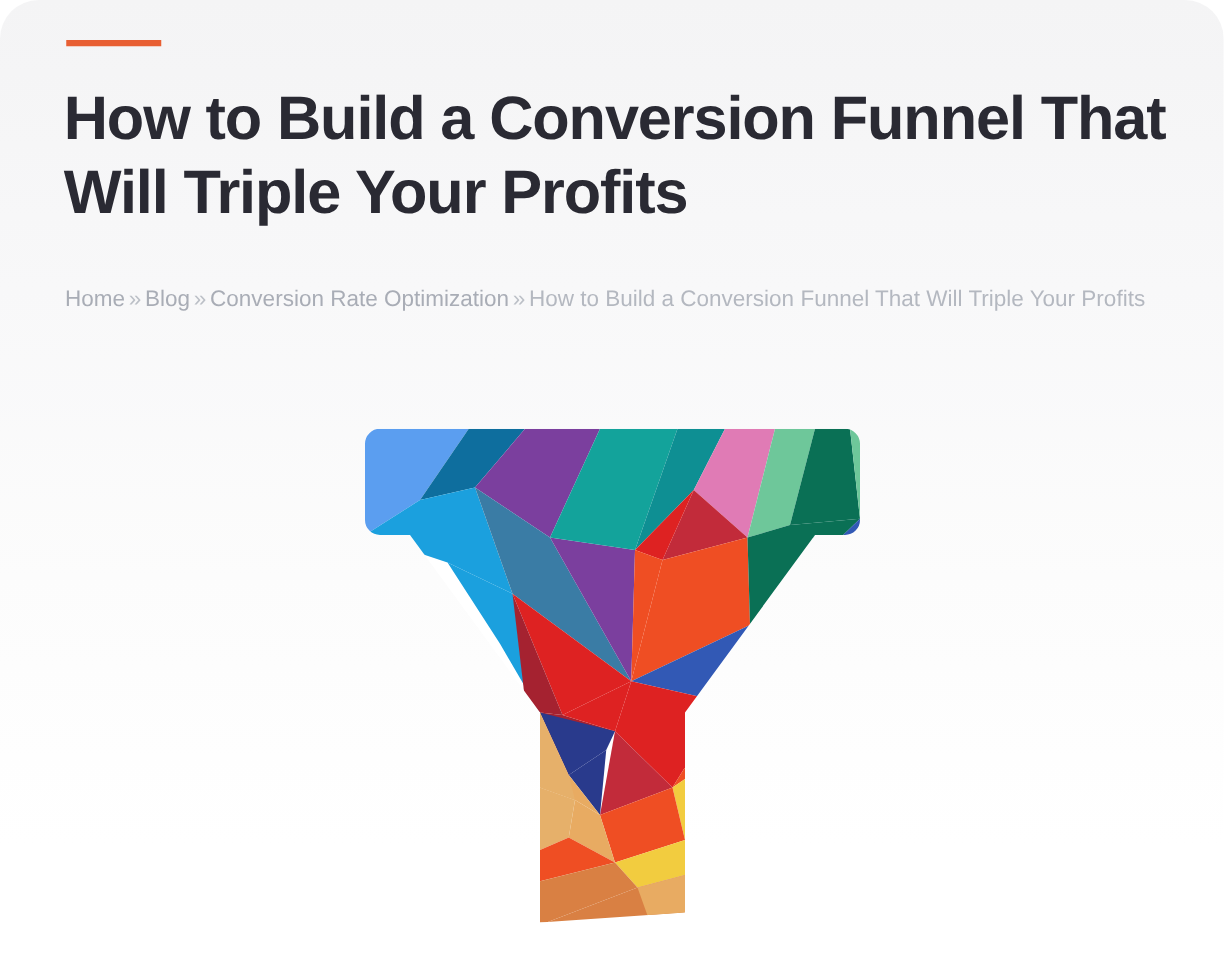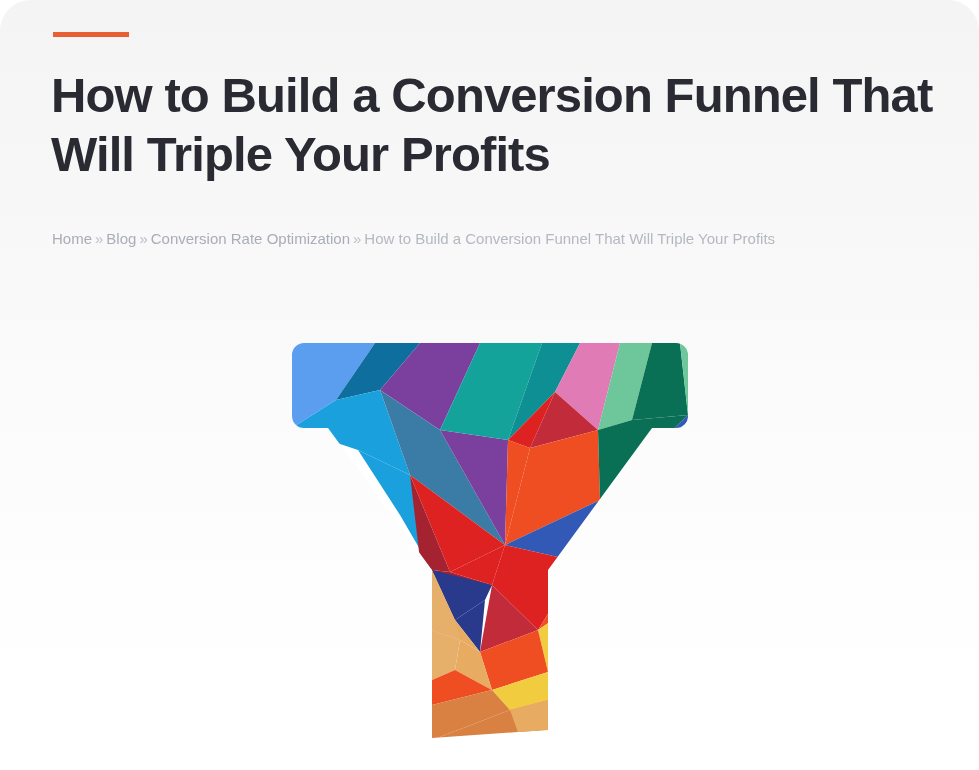--- a/index.html
+++ b/index.html
@@ -40,21 +40,21 @@
     line-height: 59px;
     font-weight: bold;
     letter-spacing: -0.9px;
     color: #2a2a33;
   }
   .breadcrumb {
     position: absolute;
     left: 52px;
     top: 229px;
     font-family: "Liberation Sans", sans-serif;
-    font-size: 15px;
+    font-size: 18px;
     line-height: 20px;
     color: #a9adb6;
     white-space: nowrap;
     text-align: right;
   }
   .breadcrumb .crumb {
     color: #a9adb6;
     text-decoration: none;
   }
   .breadcrumb .sep {

